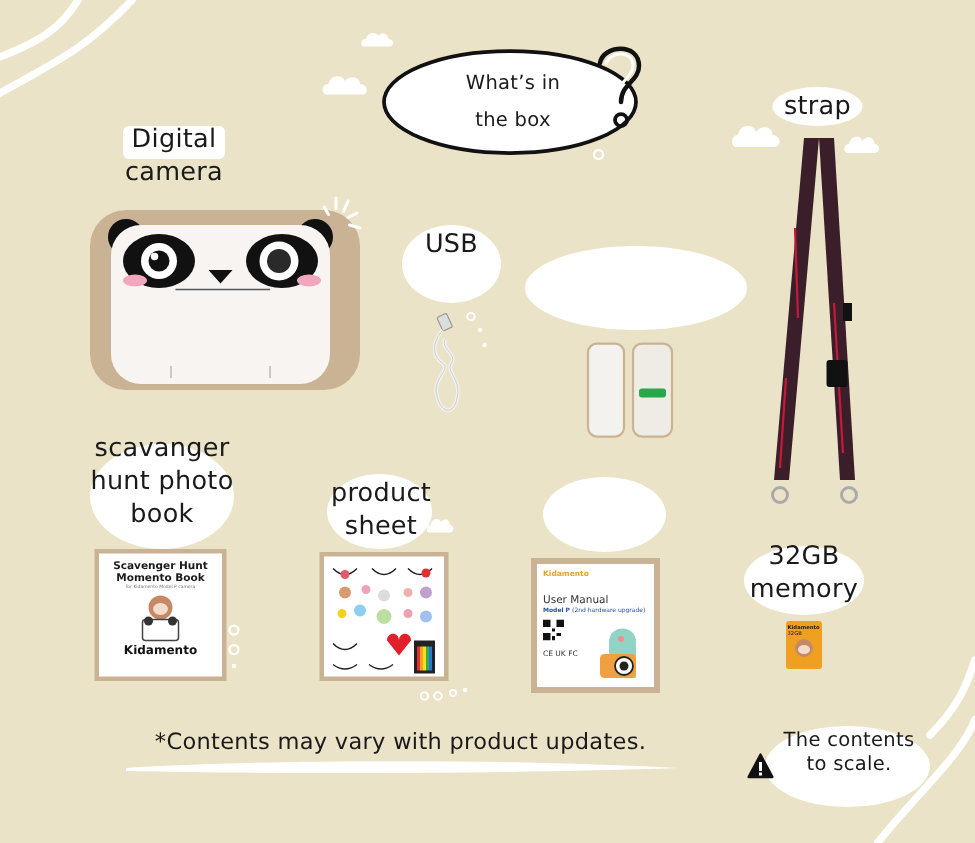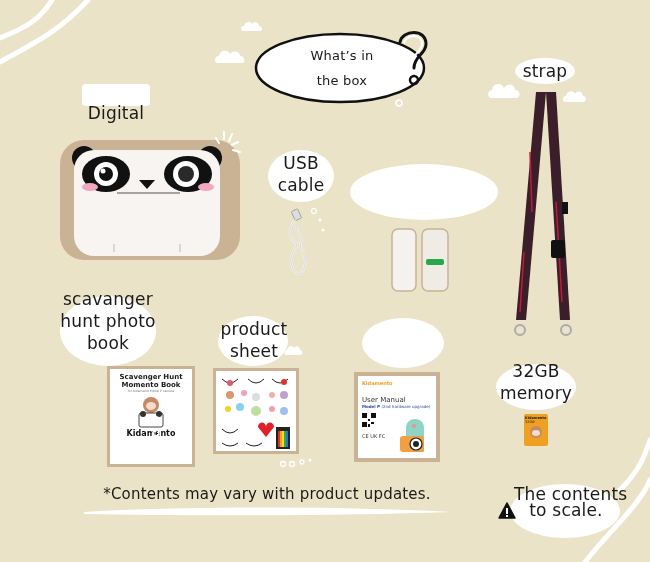--- a/index.html
+++ b/index.html
@@ -49,22 +49,23 @@
   <svg class="abs" style="left:392px;top:28px" width="42" height="62">
     <path d="M8,14 C10,2 34,0 34,16 C34,26 22,28 22,40" stroke="#111" stroke-width="3" fill="none" stroke-linecap="round"></path>
     <path d="M12,15 C14,6 30,5 30,16 C30,24 19,26 19,38" stroke="#fff" stroke-width="2" fill="none"></path>
     <circle cx="22" cy="52" r="4" fill="none" stroke="#111" stroke-width="2.5"></circle>
   </svg>
   <svg class="abs" style="left:394px;top:98px" width="10" height="10">
       <circle cx="5" cy="5" r="3" fill="none" stroke="#fff" stroke-width="1.5"></circle>
     </svg>
 
   <div class="blob" style="left:82px;top:84px;width:68px;height:22px;border-radius:4px;"></div>
-  <div class="lbl" style="left:66px;top:82px;width:100px;margin-top:20px;">
+  <div class="lbl" style="left:66px;top:82px;width:100px;">
     <div>Digital</div>
+    <div>camera</div>
   </div>
   <div class="abs" style="left:60px;top:140px;width:180px;height:120px;background:#c9b394;border-radius:24px;"></div>
   <svg class="abs" style="left:62px;top:140px" width="170" height="120">
     <circle cx="22" cy="18" r="12" fill="#111"></circle>
     <circle cx="148" cy="18" r="12" fill="#111"></circle>
     <rect x="12" y="10" width="146" height="106" rx="20" fill="#f7f4f2"></rect>
     <ellipse cx="44" cy="34" rx="24" ry="18" fill="#111"></ellipse>
     <circle cx="44" cy="34" r="12" fill="#fff"></circle>
     <circle cx="44" cy="34" r="7" fill="#111"></circle>
     <circle cx="41" cy="31" r="2.5" fill="#fff"></circle>
@@ -78,21 +79,20 @@
     <line x1="52" y1="104" x2="52" y2="112" stroke="#bbb" stroke-width="1"></line>
     <line x1="118" y1="104" x2="118" y2="112" stroke="#bbb" stroke-width="1"></line>
   </svg>
   <svg class="abs" style="left:212px;top:130px" width="32" height="34">
     <path d="M4,8 L7,13 M12,2 L12,9 M20,4 L17,11 M26,12 L20,15 M28,22 L21,20" stroke="#fff" stroke-width="2" stroke-linecap="round"></path>
   </svg>
 
   <div class="blob" style="left:268px;top:150px;width:66px;height:52px;"></div>
   <div class="lbl" style="left:262px;top:152px;width:78px;">
     <div>USB</div>
-    <div>cable</div>
   </div>
   <svg class="abs" style="left:283px;top:208px" width="50" height="75">
     <rect x="10" y="2" width="7" height="10" rx="1" fill="#ddd" stroke="#999" stroke-width="0.8" transform="rotate(-25 13 7)"></rect>
     <path d="M12,12 C4,22 6,30 12,34 C18,38 6,44 8,54 C10,68 20,70 22,56 C24,44 14,40 18,34 C22,28 10,24 14,18" stroke="#f0f0f0" stroke-width="2.4" fill="none"></path>
     <path d="M12,12 C4,22 6,30 12,34 C18,38 6,44 8,54 C10,68 20,70 22,56 C24,44 14,40 18,34 C22,28 10,24 14,18" stroke="#c8c8c8" stroke-width="0.6" fill="none"></path>
     <circle cx="31" cy="3" r="2.5" fill="none" stroke="#fff" stroke-width="1.2"></circle>
     <circle cx="37" cy="12" r="1.5" fill="#fff"></circle>
     <circle cx="40" cy="22" r="1.5" fill="#fff"></circle>
   </svg>
 
@@ -118,21 +118,21 @@
     <circle cx="20" cy="238" r="5" fill="none" stroke="#aaa" stroke-width="2"></circle>
     <circle cx="66" cy="238" r="5" fill="none" stroke="#aaa" stroke-width="2"></circle>
   </svg>
 
   <div class="blob" style="left:60px;top:296px;width:96px;height:70px;"></div>
   <div class="lbl" style="left:46px;top:288px;width:124px;">
     <div>scavanger</div>
     <div>hunt photo</div>
     <div>book</div>
   </div>
-  <div class="abs" style="left:63px;top:366px;width:88px;height:101px;background:#c9b394;padding:3px;box-sizing:border-box;margin-left:44px;">
+  <div class="abs" style="left:63px;top:366px;width:88px;height:88px;background:#c9b394;padding:3px;box-sizing:border-box;">
     <div style="background:#fff;width:100%;height:100%;text-align:center;position:relative;">
       <div style="font-size:7px;font-weight:bold;padding-top:4px;">Scavenger Hunt</div>
       <div style="font-size:7px;font-weight:bold;">Momento Book</div>
       <div style="font-size:3px;color:#777;">for Kidamento Model P camera</div>
       <svg width="40" height="34" style="margin:2px auto 0;">
         <circle cx="20" cy="10" r="8" fill="#c48a66"></circle>
         <ellipse cx="20" cy="11" rx="5" ry="4" fill="#f3dccb"></ellipse>
         <rect x="8" y="18" width="24" height="14" rx="2" fill="#fff" stroke="#444" stroke-width="1"></rect>
         <circle cx="12" cy="19" r="3" fill="#333"></circle>
           <circle cx="28" cy="19" r="3" fill="#333"></circle>
@@ -234,18 +234,18 @@
     <path d="M4,12 C100,6 260,6 372,12 C260,16 100,16 4,14 Z" fill="#fff"></path>
   </svg>
   <div class="lbl" style="left:80px;top:483px;width:374px;font-size:15px;">*Contents may vary with product updates.</div>
 
   <div class="blob" style="left:510px;top:484px;width:110px;height:54px;"></div>
   <svg class="abs" style="left:498px;top:502px" width="18" height="18">
     <path d="M9,1 L17,16 L1,16 Z" fill="#111" stroke="#111" stroke-linejoin="round" stroke-width="1.5"></path>
     <rect x="8" y="6" width="2" height="6" fill="#fff"></rect>
       <rect x="8" y="13" width="2" height="2" fill="#fff"></rect>
   </svg>
-  <div class="lbl" style="left:514px;top:486px;width:104px;font-size:17px;line-height:16px;">
+  <div class="lbl" style="left:514px;top:486px;width:104px;font-size:13px;line-height:16px;">
     <div>The contents</div>
     <div>to scale.</div>
   </div>
 
 </div>
 
 </body></html>

